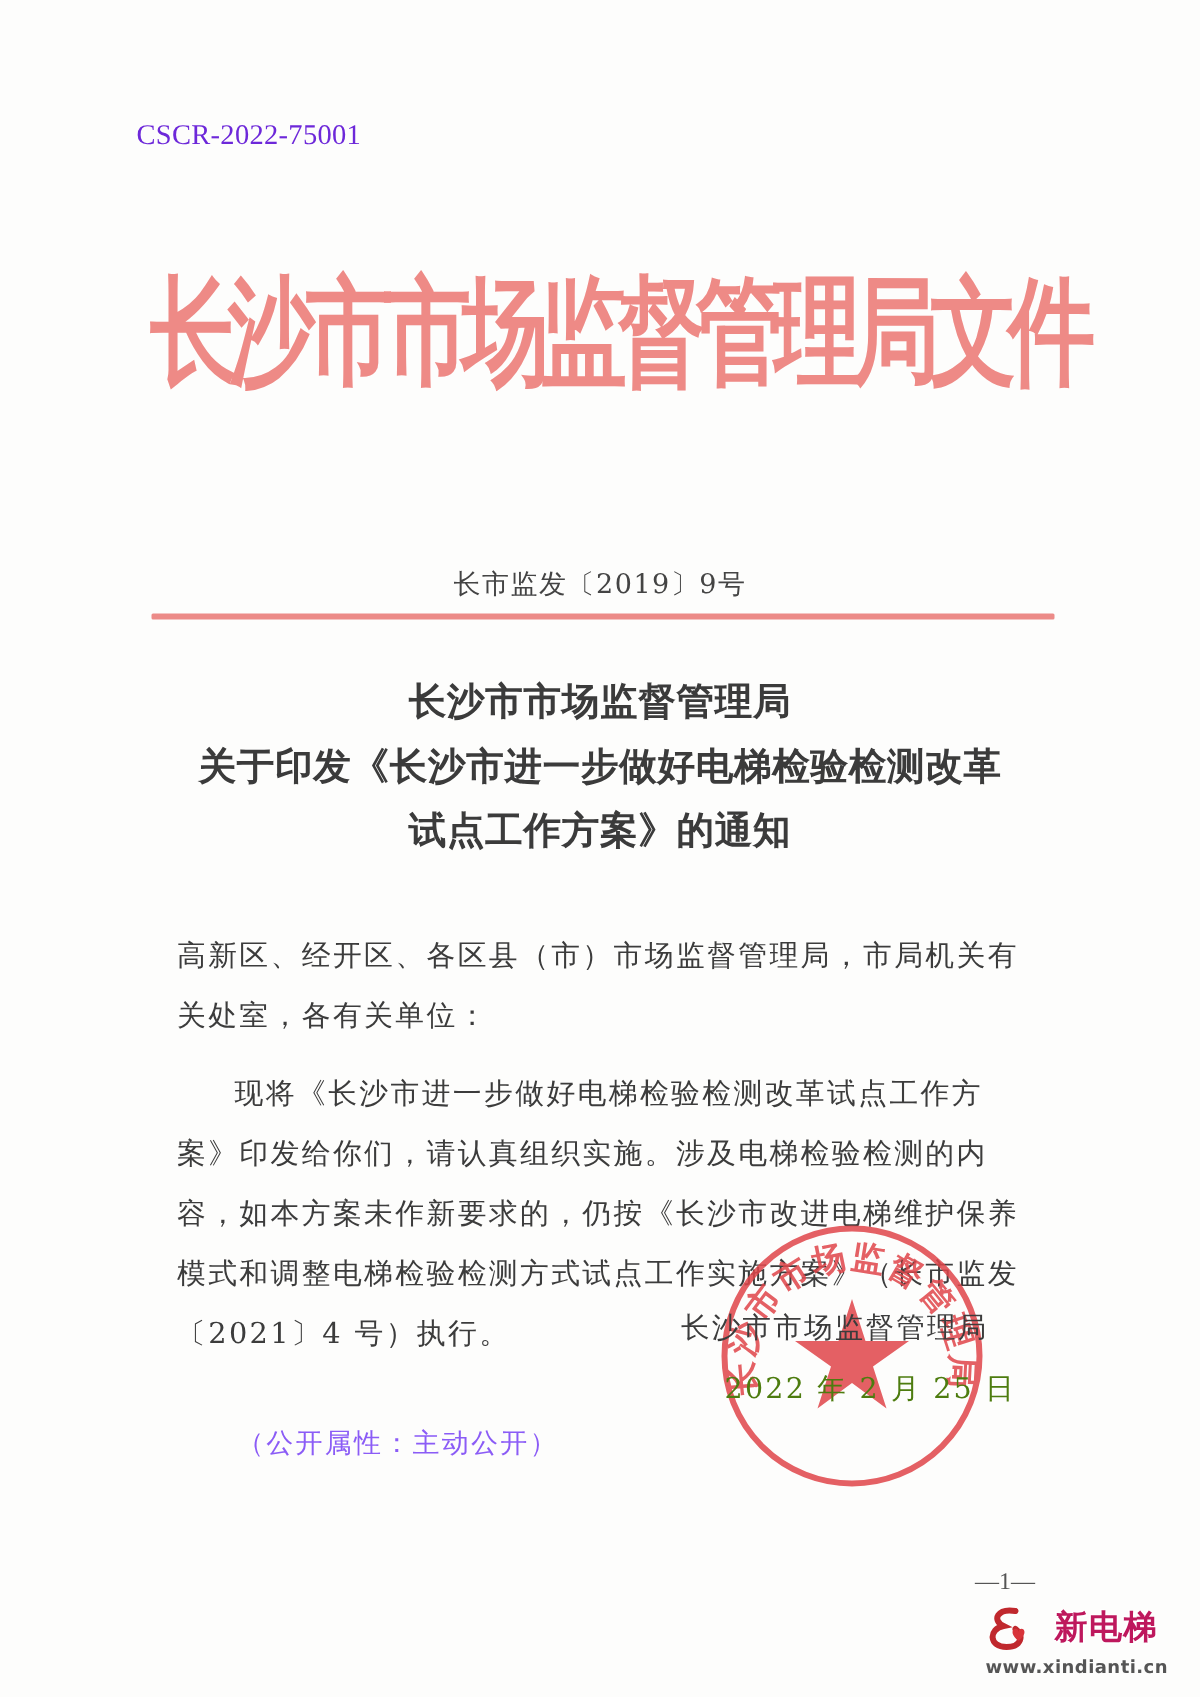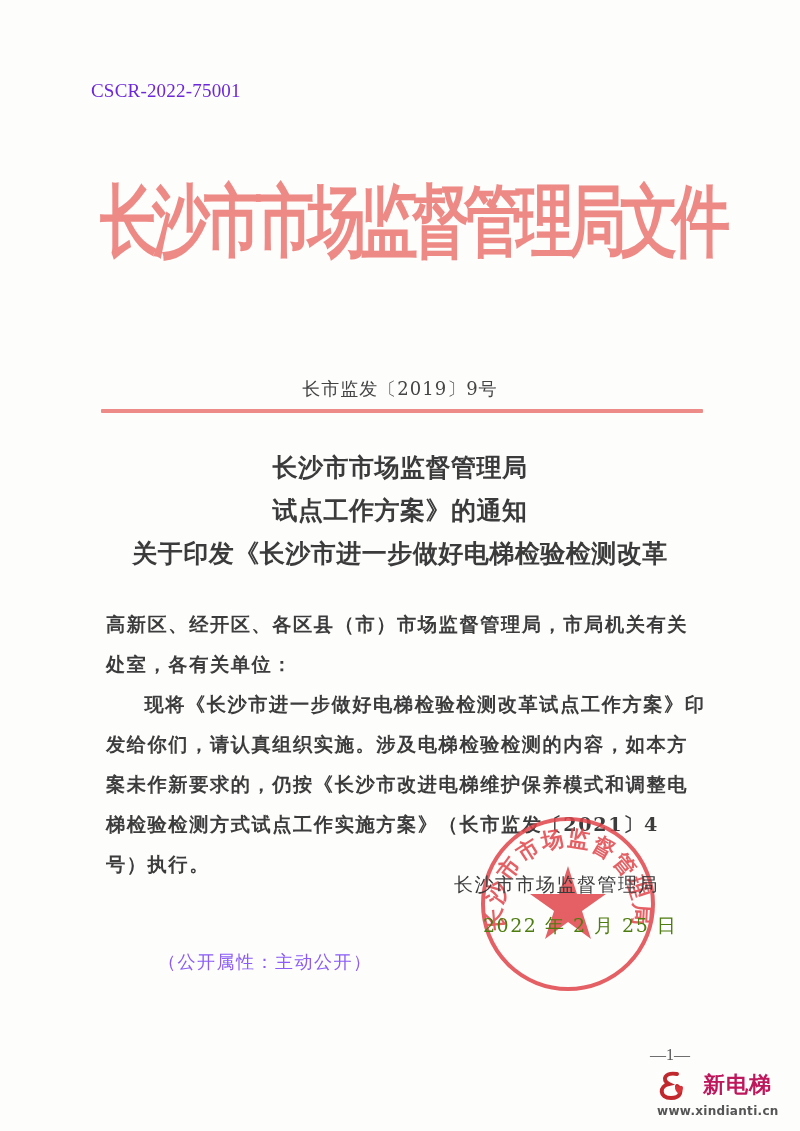--- a/index.html
+++ b/index.html
@@ -40,21 +40,21 @@
     .headline {
       left: 90px; top: 446px; width: 620px; text-align: center;
       font-weight: bold; font-size: 25px; line-height: 43px; color: #3b3b3b;
       letter-spacing: 0.5px;
     }
     .body-text {
       left: 106px; top: 605px; width: 600px;
       font-size: 19.2px; line-height: 40px; color: #3c3c3c;
       letter-spacing: 1.6px;
     }
-    .body-text p { margin: 0; font-weight: bold; }
+    .body-text p { margin: 12px; }
     .indent { text-indent: 2em; }
     .sign-org {
       left: 454px; top: 872px; font-size: 19px; color: #3c3c3c; letter-spacing: 1.5px;
     }
     .sign-date {
       left: 483px; top: 913px; font-size: 19px; color: #4d7c0f; letter-spacing: 1.5px;
     }
     .disclosure {
       left: 158px; top: 950px; font-size: 18px; color: #8b5cf6; letter-spacing: 1.5px;
     }
@@ -90,22 +90,22 @@
 <div class="abs docno">CSCR-2022-75001</div>
 
 <div class="abs red-title">长沙市市场监督管理局文件</div>
 
 <div class="abs issue-no">长市监发〔2019〕9号</div>
 
 <div class="abs red-rule"></div>
 
 <div class="abs headline">
   <div>长沙市市场监督管理局</div>
+  <div>关于印发《长沙市进一步做好电梯检验检测改革</div>
   <div>试点工作方案》的通知</div>
-  <div>关于印发《长沙市进一步做好电梯检验检测改革</div>
 </div>
 
 <div class="abs body-text">
   <p>高新区、经开区、各区县（市）市场监督管理局，市局机关有关处室，各有关单位：</p>
   <p class="indent">现将《长沙市进一步做好电梯检验检测改革试点工作方案》印发给你们，请认真组织实施。涉及电梯检验检测的内容，如本方案未作新要求的，仍按《长沙市改进电梯维护保养模式和调整电梯检验检测方式试点工作实施方案》（长市监发〔2021〕4 号）执行。</p>
 </div>
 
 <svg class="abs seal" viewBox="0 0 180 180">
   <circle cx="90" cy="90" r="85" fill="none" stroke="#e0454a" stroke-width="4"></circle>
   <defs>

